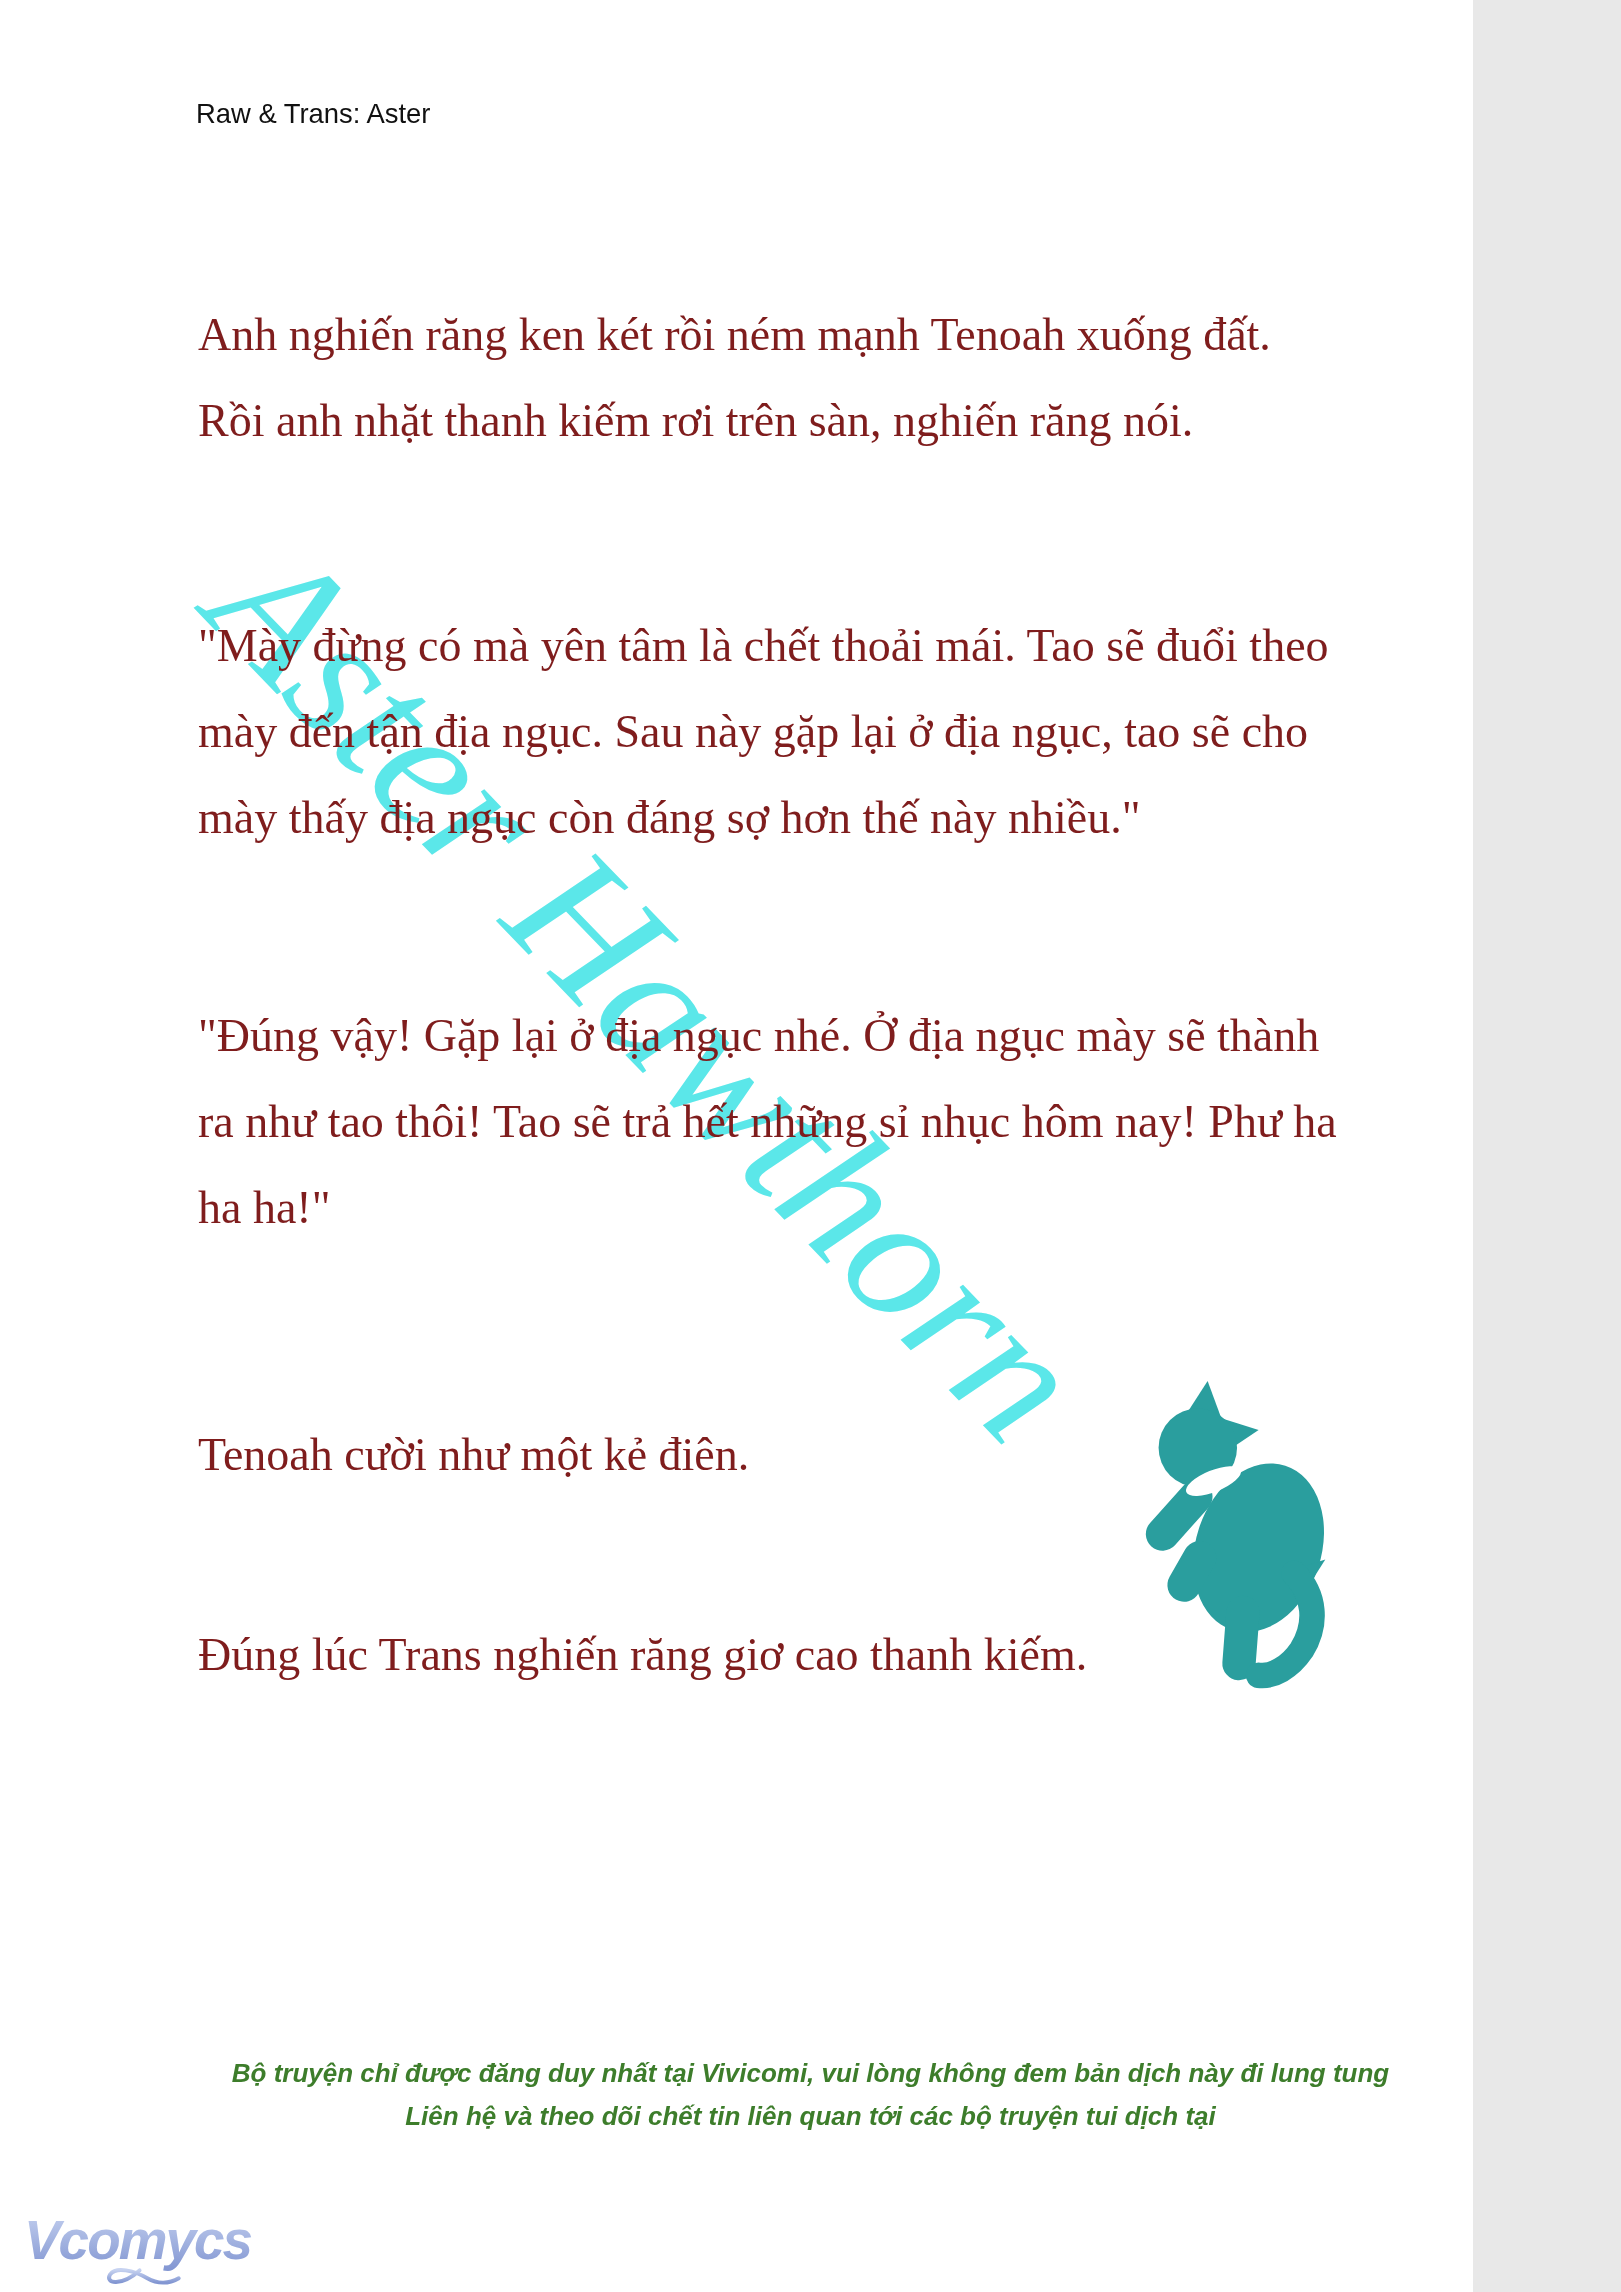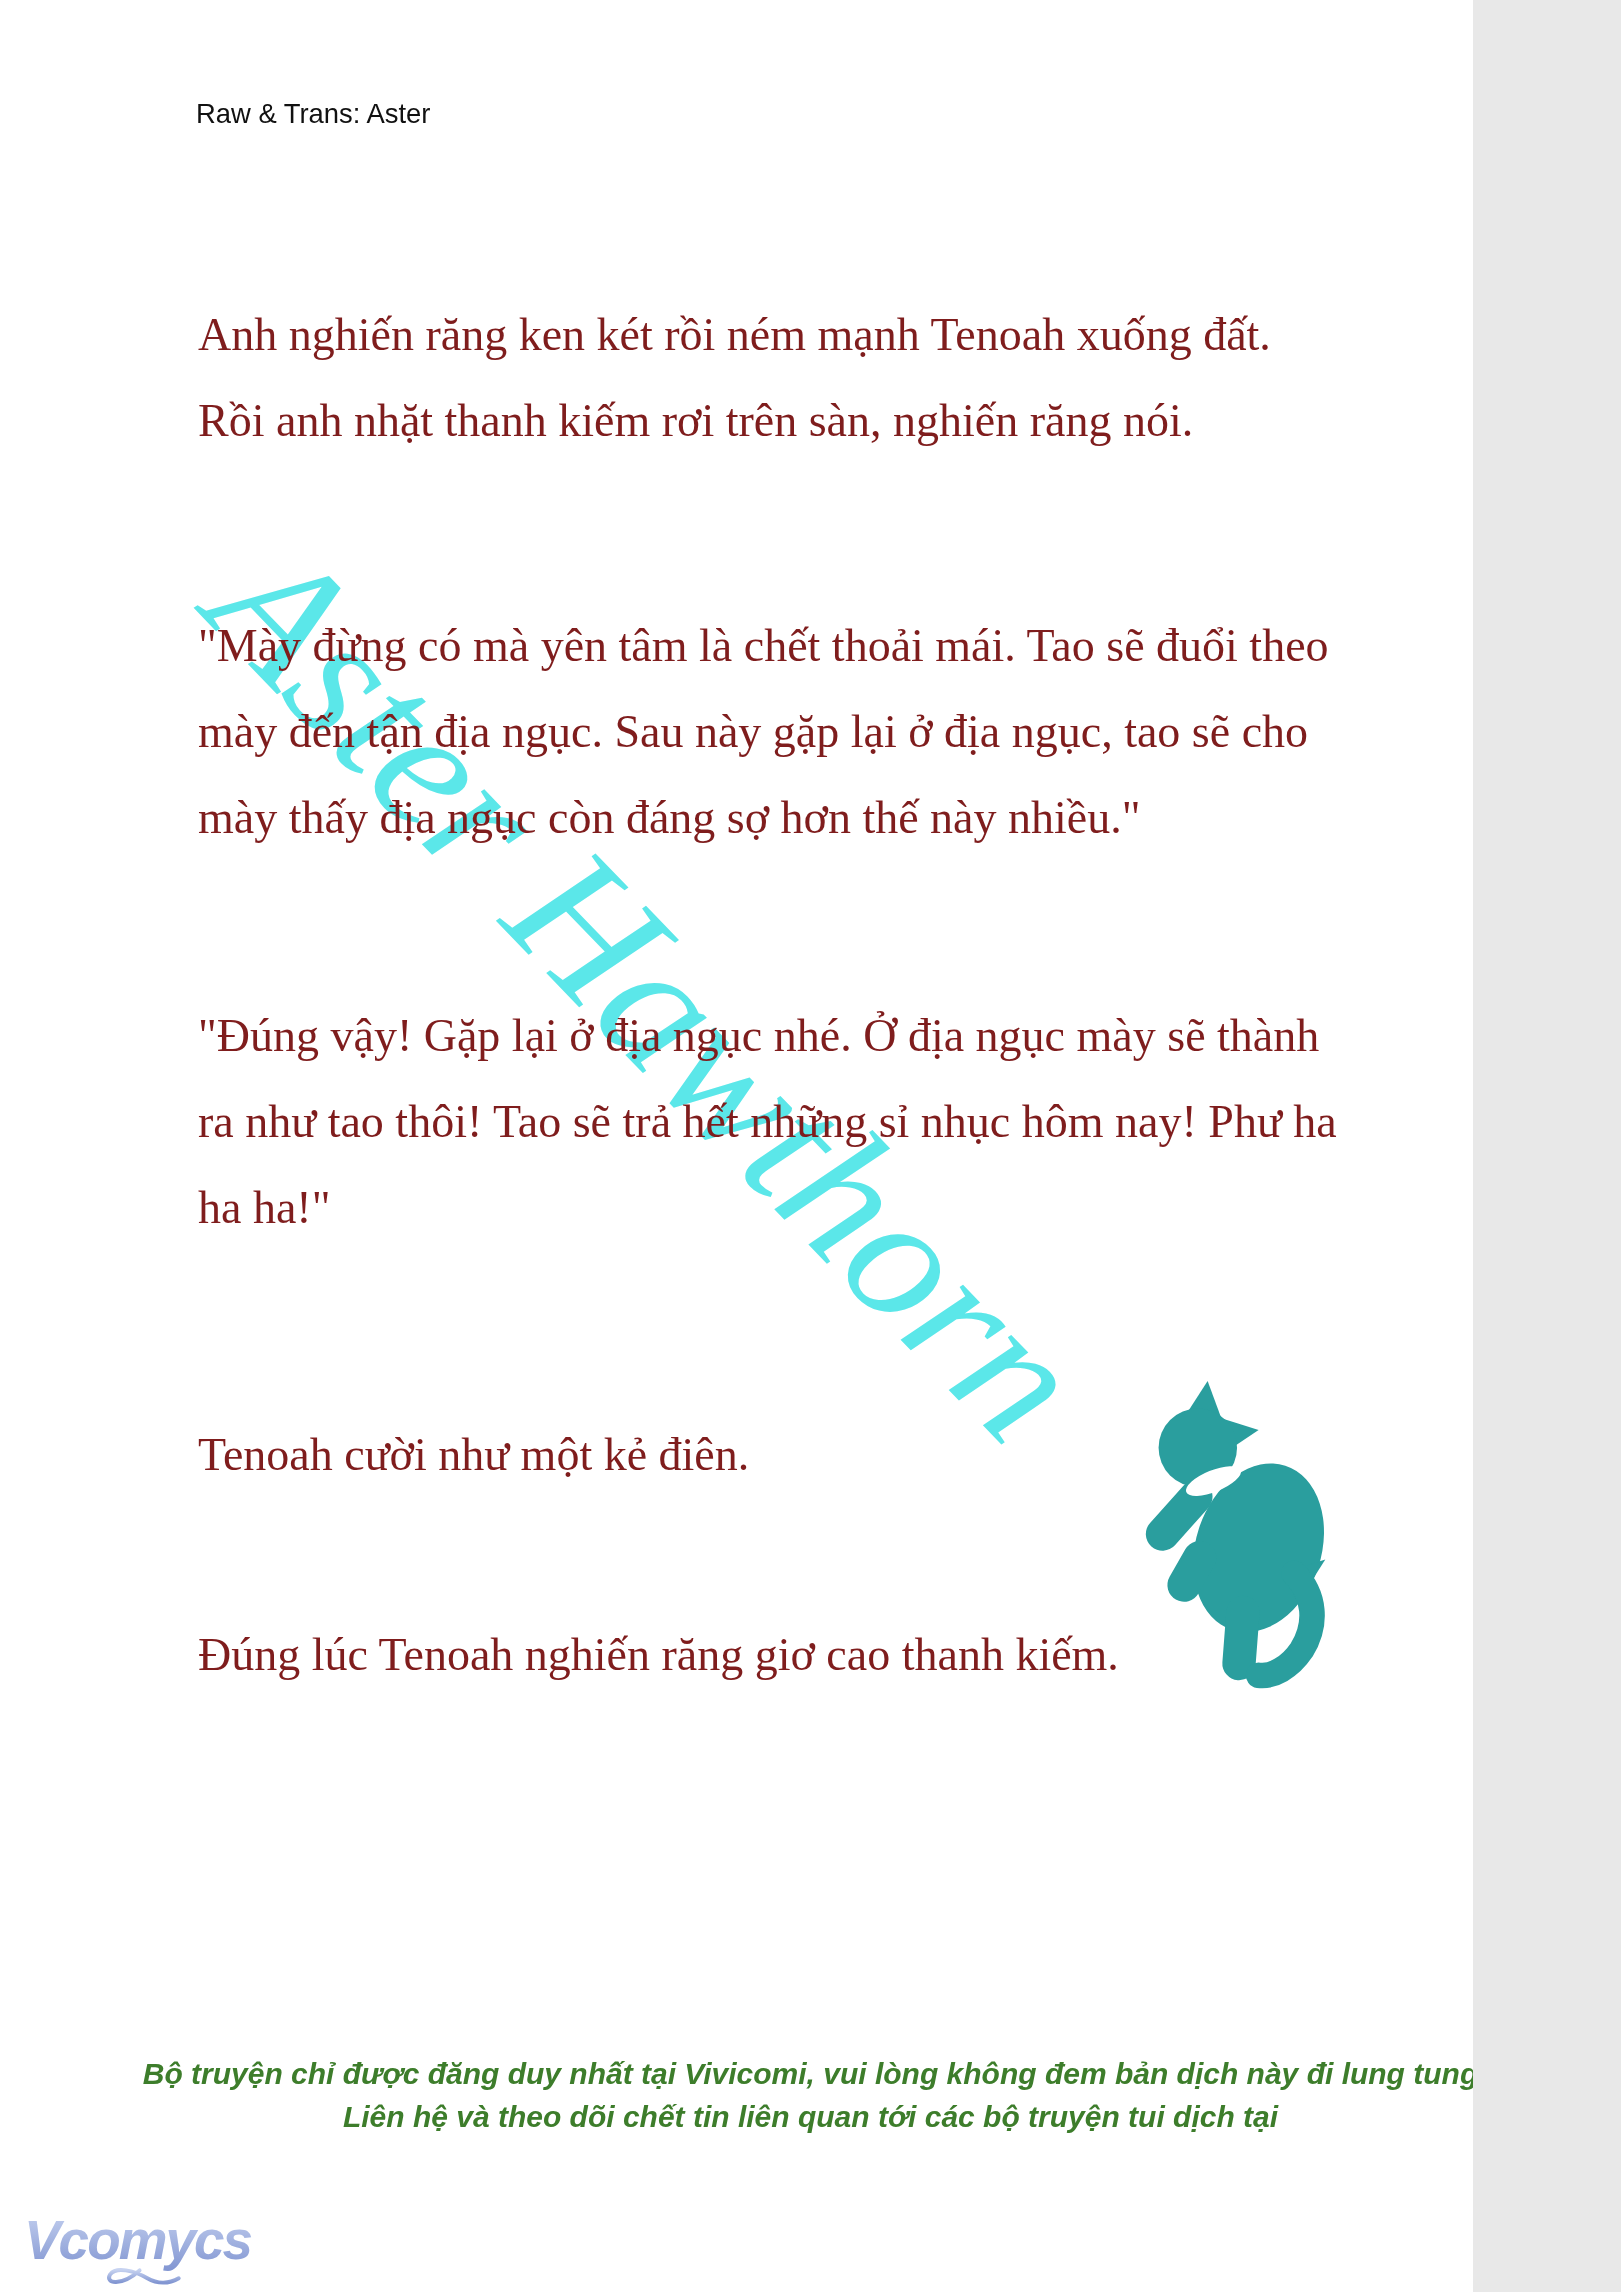--- a/index.html
+++ b/index.html
@@ -41,21 +41,21 @@
   .p6{top:1838px;}
   .cat{
     position:absolute;left:1137px;top:1377px;
     width:204px;height:319px;z-index:1;
   }
   .footer{
     position:absolute;left:0;top:2052px;width:1621px;
     text-align:center;
     font-family:"Liberation Sans", sans-serif;
     font-weight:bold;font-style:italic;
-    font-size:30px;line-height:43px;
+    font-size:26px;line-height:43px;
     color:#3D7D2B;z-index:3;
   }
   .logo{
     position:absolute;left:19.6px;top:2196px;
     width:245px;height:94px;z-index:3;
   }
 </style>
 </head>
 <body>
 
@@ -67,21 +67,21 @@
 
   <div class="para p1">Anh nghiến răng ken két rồi ném mạnh Tenoah xuống đất.
 Rồi anh nhặt thanh kiếm rơi trên sàn, nghiến răng nói.</div>
   <div class="para p2">"Mày đừng có mà yên tâm là chết thoải mái. Tao sẽ đuổi theo
 mày đến tận địa ngục. Sau này gặp lại ở địa ngục, tao sẽ cho
 mày thấy địa ngục còn đáng sợ hơn thế này nhiều."</div>
   <div class="para p3">"Đúng vậy! Gặp lại ở địa ngục nhé. Ở địa ngục mày sẽ thành
 ra như tao thôi! Tao sẽ trả hết những sỉ nhục hôm nay! Phư ha
 ha ha!"</div>
   <div class="para p4">Tenoah cười như một kẻ điên.</div>
-  <div class="para p5">Đúng lúc Tenoah nghiến răng giơ cao thanh kiếm.</div>
+  <div class="para p5">Đúng lúc Trans nghiến răng giơ cao thanh kiếm.</div>
 
   <svg class="cat" viewBox="0 0 208 325" xmlns="http://www.w3.org/2000/svg" aria-hidden="true">
     <g fill="#2A9E9E" stroke="none">
       <polygon points="50,38 72,4 86,42"></polygon>
       <polygon points="86,42 124,54 94,74"></polygon>
       <circle cx="62" cy="72" r="40"></circle>
       <ellipse cx="124" cy="174" rx="64" ry="88" transform="rotate(18 124 174)"></ellipse>
       <polygon points="148,200 192,186 164,230"></polygon>
     </g>
     <g stroke="#2A9E9E" stroke-width="34" stroke-linecap="round" fill="none">

